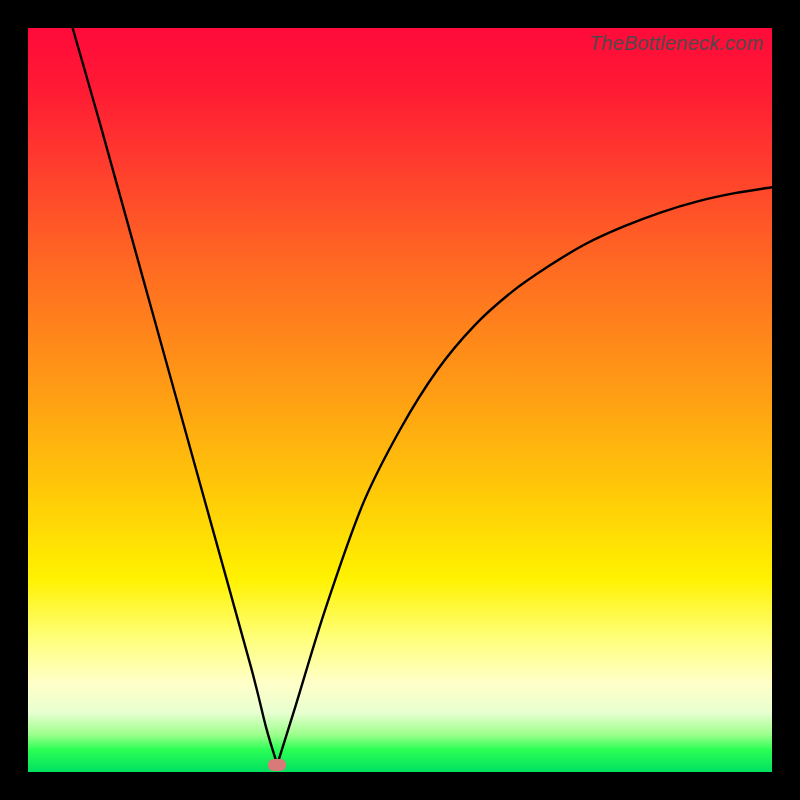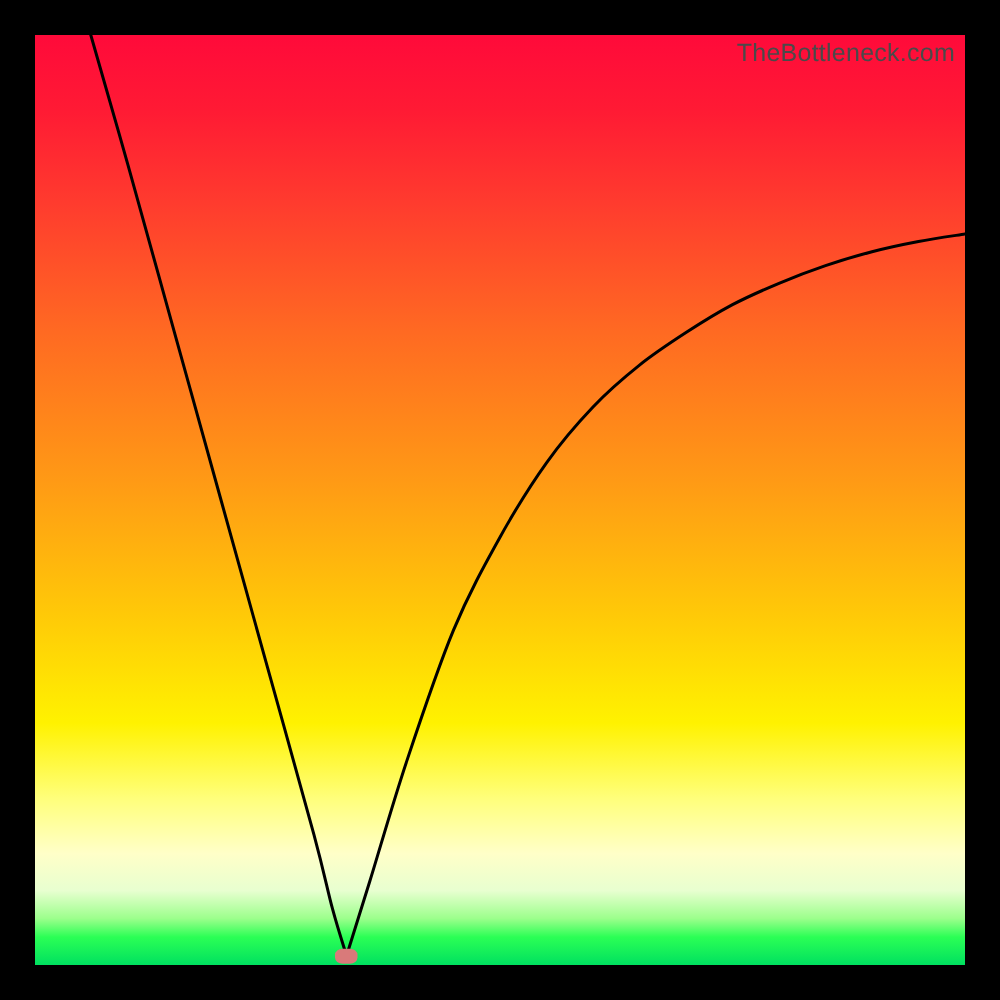--- a/index.html
+++ b/index.html
@@ -20,20 +20,21 @@
       #ff9a15 48%,
       #ffc808 62%,
       #fff200 74%,
       #ffff7a 82%,
       #ffffc8 88%,
       #e8ffd0 92%,
       #9cff8c 95%,
       #2bff55 97%,
       #00e060 100%
     );
+    font-style: italic;
   }
 
   .plot-svg {
     position: absolute;
     left: 0; top: 0;
     width: 744px; height: 744px;
     pointer-events: none;
   }
 
   .watermark {

